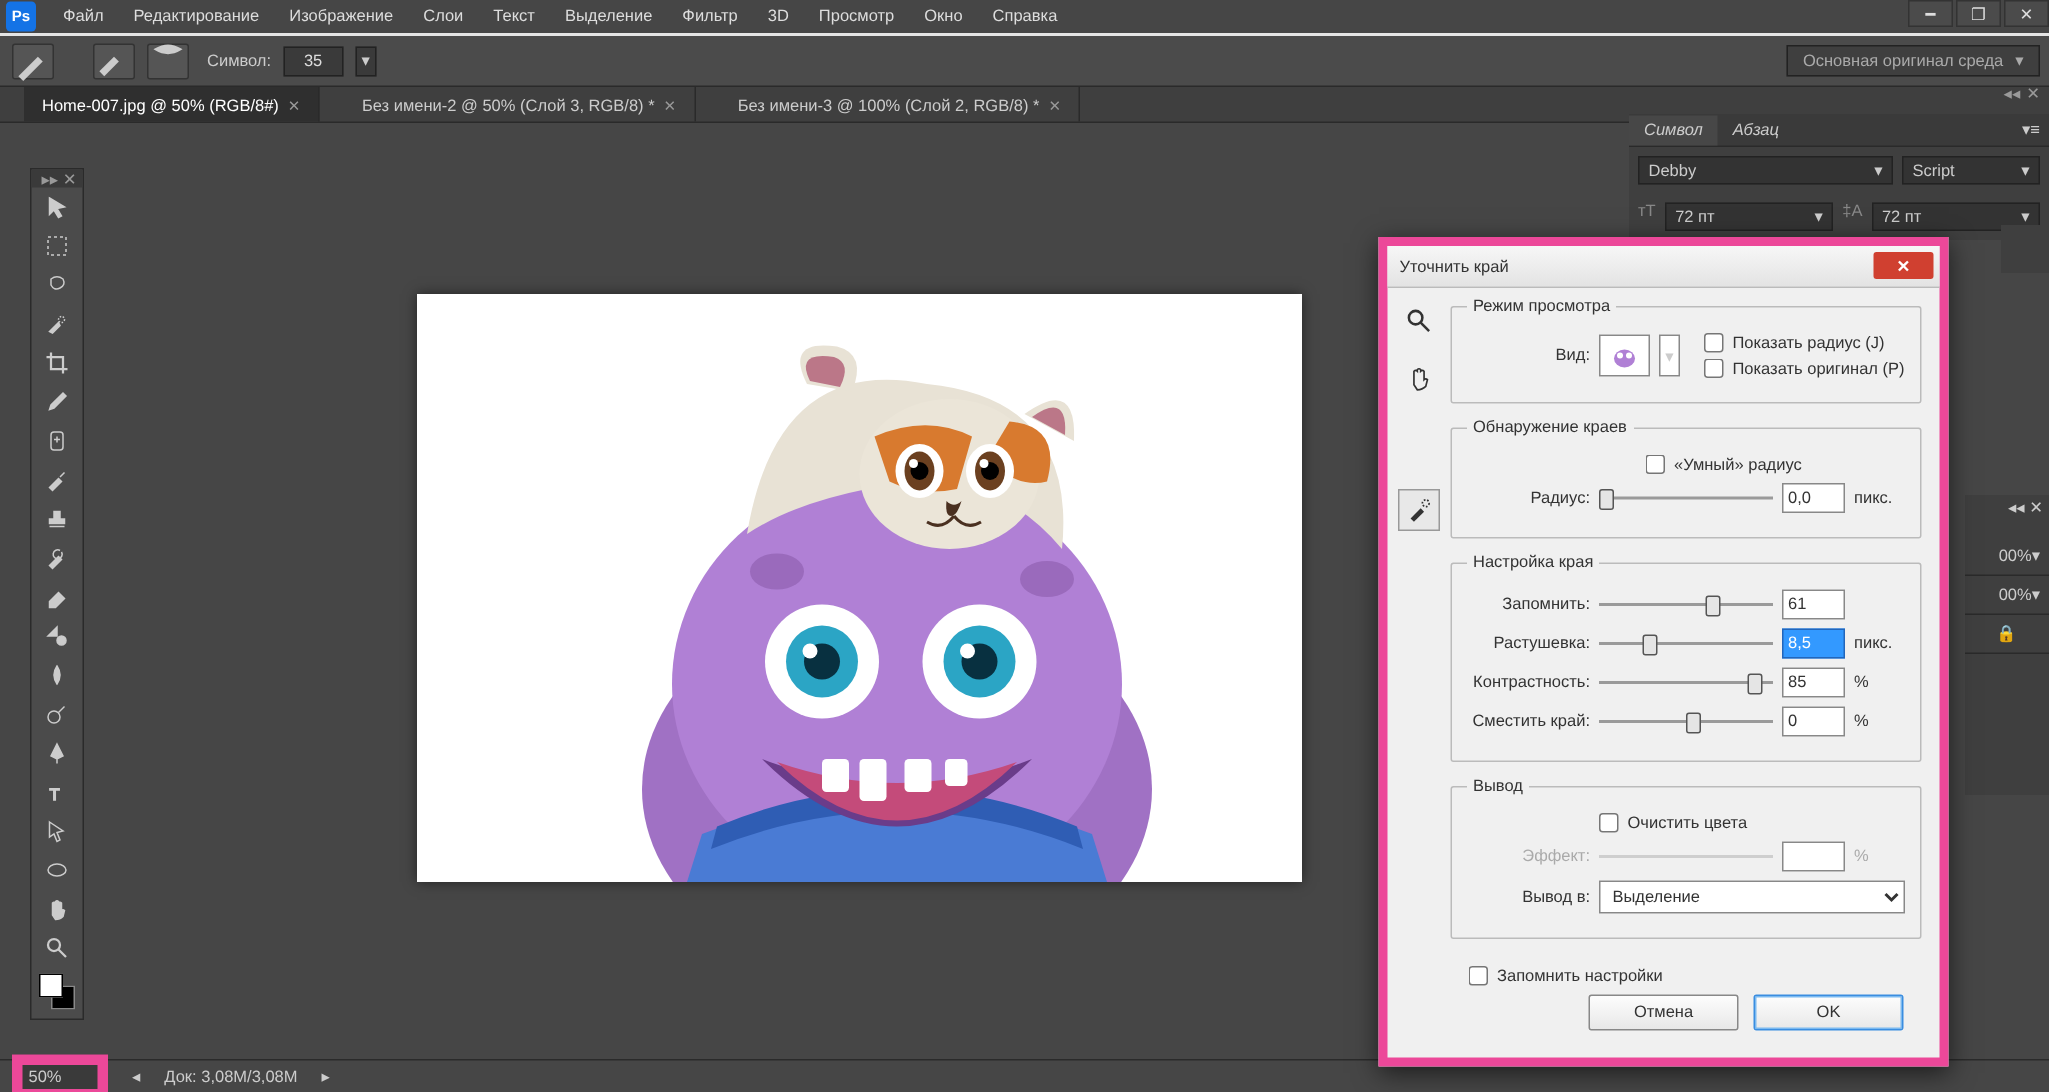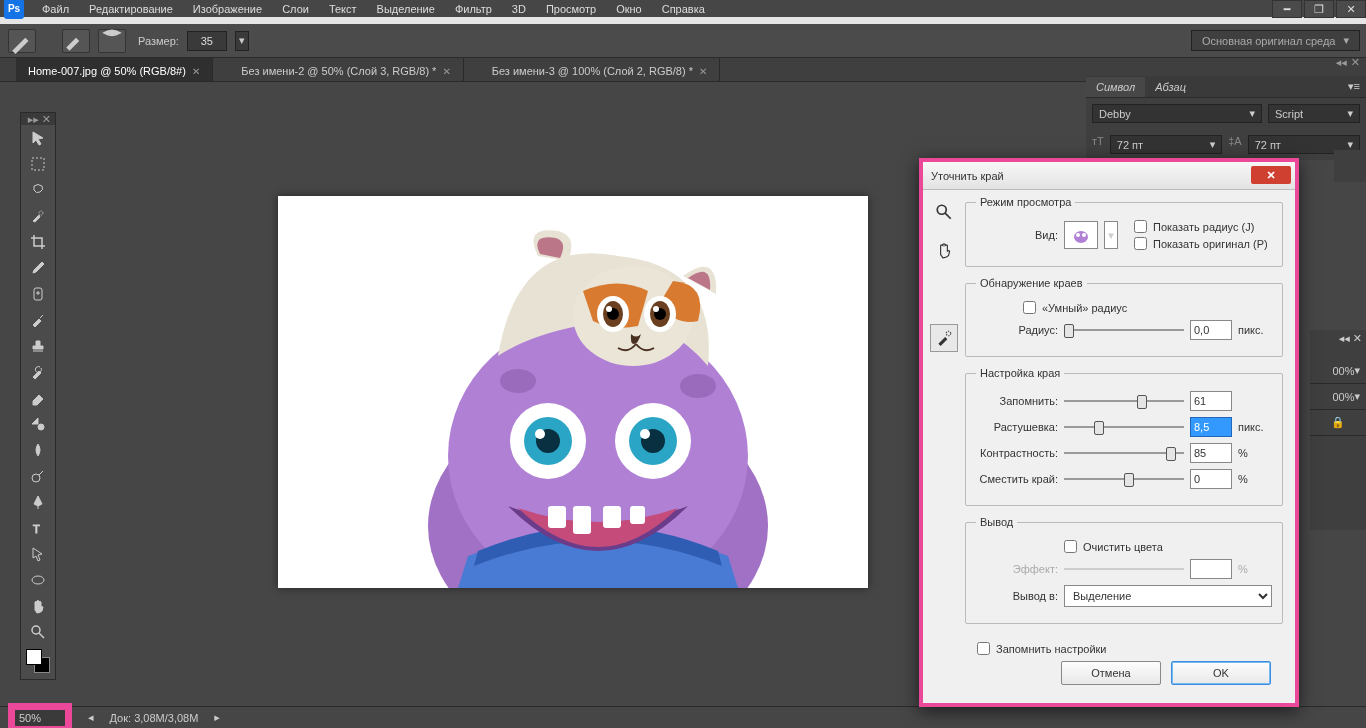--- a/index.html
+++ b/index.html
@@ -1,19 +1,19 @@
 <!DOCTYPE html>
 <html><head>
 <meta charset="utf-8">
 <style>
 * { margin: 0; padding: 0; box-sizing: border-box; font-family: Tahoma, Arial, sans-serif; font-size: 11px; }
 body { width: 1366px; height: 728px; background: #464646; color: #ccc; overflow: hidden; position: relative; }
 
 
-.menubar { height: 24px; background: #464646; display: flex; align-items: center; padding: 0 4px; border-bottom: 7px solid #e5e5e5; }
+.menubar { height: 24px; background: #464646; display: flex; align-items: center; padding: 0 4px; border-bottom: 2px solid #e5e5e5; }
 .menubar .logo { width: 20px; height: 20px; background: #1473e6; border-radius: 3px; margin-right: 8px; display:flex; align-items:center; justify-content:center; color:#fff; font-weight:bold; font-size:10px;}
 .menubar .menuitem { padding: 4px 10px; color: #ddd; cursor: pointer; }
 .win-controls { position:absolute; top:0; right:0; display:flex; }
 .win-controls div { width:30px; height:18px; background:#4b4b4b; border:1px solid #333; margin-left:2px; display:flex;align-items:center;justify-content:center; color:#ddd; cursor:pointer;}
 
 
 .optionsbar { height: 34px; background: #4b4b4b; border-bottom: 1px solid #2a2a2a; display:flex; align-items:center; padding:0 8px; gap:8px; }
 .optionsbar .iconbtn { width:28px; height:24px; background:#555; border:1px solid #333; border-radius:2px; display:flex;align-items:center;justify-content:center; cursor:pointer;}
 .optionsbar .label { color:#ccc; margin-left:4px;}
 .optionsbar input[type=text]{ width:40px; height:20px; background:#3a3a3a; border:1px solid #222; color:#ddd; padding:0 4px; text-align:center;}
@@ -51,21 +51,21 @@
 .panel-tab.active { background:#474747;}
 .panel-body { padding:6px; display:flex; gap:6px;}
 .panel-dd { flex:1; background:#333; border:1px solid #222; padding:2px 6px; display:flex; justify-content:space-between; align-items:center; cursor:pointer;}
 .rightpanels .floatctrls { position:absolute; right:6px; top:-20px; color:#999; display:flex; gap:4px;}
 .layers-strip { position:absolute; right:0; top:330px; width:56px; height:200px; background:#3f3f3f;}
 .layers-strip .lyr { height:26px; border-bottom:1px solid #2a2a2a; display:flex; align-items:center; justify-content:flex-end; padding:0 6px; color:#ccc;}
 .extra-strip { position:absolute; right:0; top:150px; width:32px; background:#3f3f3f; padding:4px;}
 .extra-strip div{ height:24px; }
 
 
-.dialog { position:absolute; left:919px; top:158px; width:380px; background:#f0f0f0; border:4px solid #ec4899; box-shadow:0 4px 16px rgba(0,0,0,0.6);}
+.dialog { position:absolute; left:919px; top:158px; width:380px; background:#f0f0f0; border:6px solid #ec4899; box-shadow:0 4px 16px rgba(0,0,0,0.6);}
 .dialog .titlebar { height:28px; background:linear-gradient(#f7f7f7,#e3e3e3); border-bottom:1px solid #bbb; display:flex; align-items:center; padding:0 8px; color:#333; font-size:12px; position:relative;}
 .dialog .titlebar .closebtn { position:absolute; right:4px; top:4px; width:40px; height:18px; background:#d04030; color:#fff; display:flex;align-items:center;justify-content:center; border-radius:2px; cursor:pointer; font-weight:bold;}
 .dialog .body { display:flex; }
 .dialog .lefticons { width:42px; padding:8px 6px; display:flex; flex-direction:column; gap:10px; align-items:center;}
 .dialog .lefticons .ic { width:28px; height:28px; border:1px solid transparent; display:flex;align-items:center;justify-content:center; cursor:pointer;}
 .dialog .lefticons .ic.sel { background:#e8e8e8; border:1px solid #999;}
 .dialog .content { flex:1; padding:6px 12px 6px 0;}
 fieldset.group { border:1px solid #bbb; border-radius:2px; margin-bottom:10px; padding:6px 10px 10px 10px;}
 fieldset.group legend { color:#333; padding:0 4px;}
 .row { display:flex; align-items:center; margin:6px 0; gap:6px;}
@@ -121,21 +121,21 @@
   <div class="iconbtn">
       <svg viewBox="0 0 16 16">
         <path fill="#ccc" d="M2 12 L8 6 L10 8 L4 14 Z"></path>
       </svg>
     </div>
   <div class="iconbtn">
       <svg viewBox="0 0 16 16">
         <path fill="#ccc" stroke="#ccc" d="M3 3 Q8 0 13 3 Q8 6 3 3 Z"></path>
       </svg>
     </div>
-  <span class="label">Размер:</span>
+  <span class="label">Символ:</span>
   <input type="text" value="35" style="">
   <div class="dropdown">▾</div>
 </div>
 <div class="workspace-dd">
   <span>Основная оригинал среда</span>
     <span>▾</span>
 </div>
 
 <div class="tabsbar">
   <div class="tab active">
@@ -423,21 +423,21 @@
             <label class="chk">
                 <input type="checkbox" style="">
                 <span>Показать оригинал (P)</span>
               </label>
           </div>
         </div>
       </fieldset>
 
       <fieldset class="group">
         <legend>Обнаружение краев</legend>
-        <div class="row" style="margin-left:47px">
+        <div class="row" style="margin-left:119px">
           <label class="chk">
               <input type="checkbox" style="">
               <span>«Умный» радиус</span>
             </label>
         </div>
         <div class="row">
           <span class="lbl">Радиус:</span>
           <div class="slider">
               <div class="track"></div>
               <div class="thumb" style="left:0"></div>

